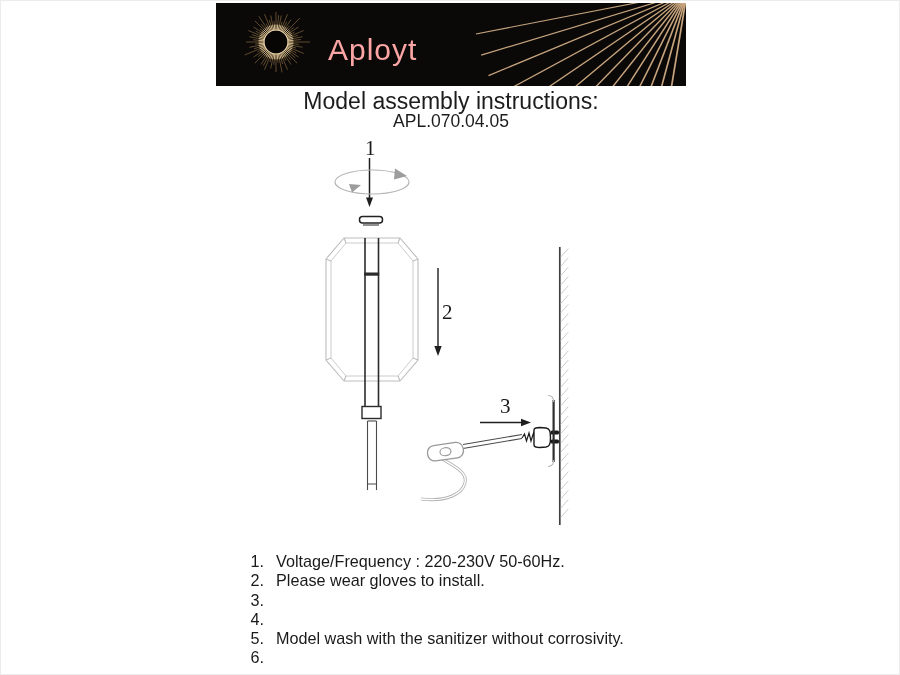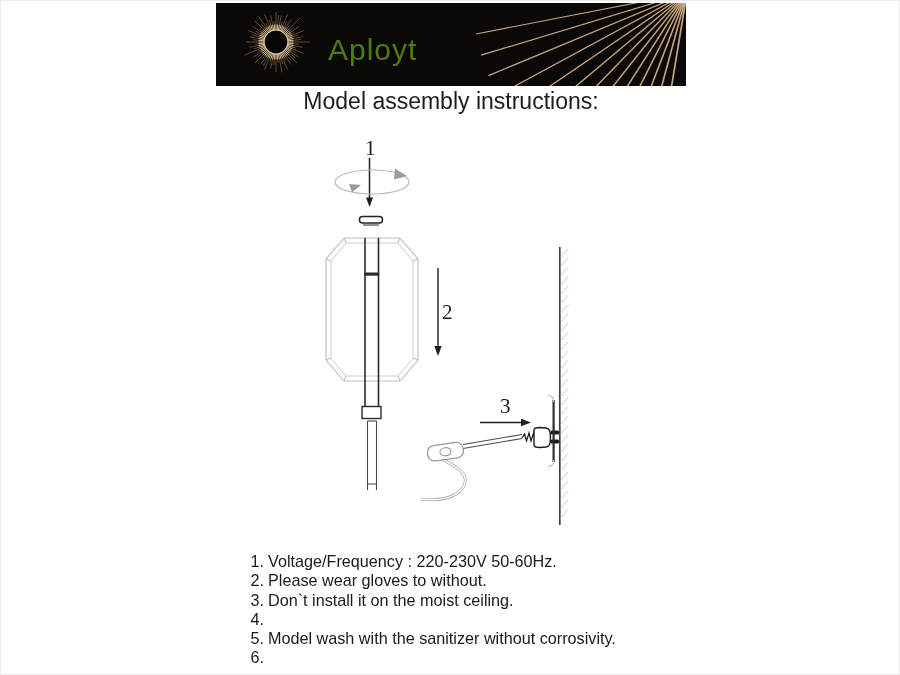--- a/index.html
+++ b/index.html
@@ -6,34 +6,34 @@
   .page{
     position:relative;width:900px;height:675px;background:#ffffff;
     font-family:"Liberation Sans",sans-serif;overflow:hidden;
     border:1px solid #ececec;box-sizing:border-box;
   }
   
   .banner{position:absolute;left:215px;top:2px;width:470px;height:83px;background:#0b0908;overflow:hidden;}
   .banner svg{position:absolute;left:0;top:0;}
   .brand{
     position:absolute;left:112px;top:0;height:94px;display:flex;align-items:center;
-    color:#4d7c0f;font-size:30px;letter-spacing:1px;font-weight:400;
+    color:#fca5a5;font-size:30px;letter-spacing:1px;font-weight:400;
   }
   
   .title-block{position:absolute;left:0;top:90px;width:900px;text-align:center;color:#1c1c1c;}
   .title-block .t1{font-size:23px;line-height:20px;font-weight:400;}
   .title-block .t2{font-size:17.5px;line-height:20px;font-weight:400;}
   
   .diagram{position:absolute;left:280px;top:132px;}
   .step-num{font-family:"Liberation Serif",serif;font-size:21px;fill:#1a1a1a;}
   
   .instructions{position:absolute;left:246px;top:551px;color:#1a1a1a;font-size:16.2px;}
   .ins-row{display:flex;line-height:19.3px;}
   .ins-row .num{width:17px;text-align:right;flex:none;}
-  .ins-row .txt{margin-left:4px;white-space:nowrap;}
+  .ins-row .txt{margin-left:12px;white-space:nowrap;}
 </style>
 </head>
 <body>
 
 <div class="page">
 
   <div class="banner">
     <svg width="470" height="83" viewBox="0 0 470 83">
       <g id="sunburst">
           <line x1="72" y1="39" x2="94" y2="39" stroke="#8a6c42" stroke-width="0.7" opacity="0.95"></line>
@@ -181,20 +181,21 @@
           <line x1="471" y1="-10" x2="393.95089084776043" y2="190.71979169689837" stroke="#d7b288" stroke-width="1.6" opacity="0.92"></line>
           <line x1="471" y1="-10" x2="414.6293265922141" y2="197.47854631154698" stroke="#d7b288" stroke-width="1.6500000000000001" opacity="0.92"></line>
           <line x1="471" y1="-10" x2="435.8849181180512" y2="202.11301474549842" stroke="#d7b288" stroke-width="1.7000000000000002" opacity="0.92"></line>
         </g>
     </svg>
     <div class="brand">Aployt</div>
   </div>
 
   <div class="title-block">
     <div class="t1">Model assembly instructions:</div>
+    <div class="t2">APL.070.04.05</div>
   </div>
 
   <svg class="diagram" width="300" height="408" viewBox="280 132 300 408">
 
     <g>
       <text class="step-num" x="364" y="154">1</text>
       <line x1="368.5" y1="157" x2="368.5" y2="198" stroke="#1f1f1f" stroke-width="1.5"></line>
       <polygon points="368.5,206 365,196.5 372,196.5" fill="#1f1f1f"></polygon>
     </g>
 
@@ -309,25 +310,24 @@
     </g>
   </svg>
 
   <div class="instructions">
     <div class="ins-row">
       <span class="num">1.</span>
       <span class="txt">Voltage/Frequency : 220-230V 50-60Hz.</span>
     </div>
     <div class="ins-row">
       <span class="num">2.</span>
-      <span class="txt">Please wear gloves to without.</span>
+      <span class="txt">Please wear gloves to install.</span>
     </div>
     <div class="ins-row">
       <span class="num">3.</span>
-      <span class="txt">Don`t install it on the moist ceiling.</span>
     </div>
     <div class="ins-row">
       <span class="num">4.</span>
     </div>
     <div class="ins-row">
       <span class="num">5.</span>
       <span class="txt">Model wash with the sanitizer without corrosivity.</span>
     </div>
     <div class="ins-row">
       <span class="num">6.</span>

